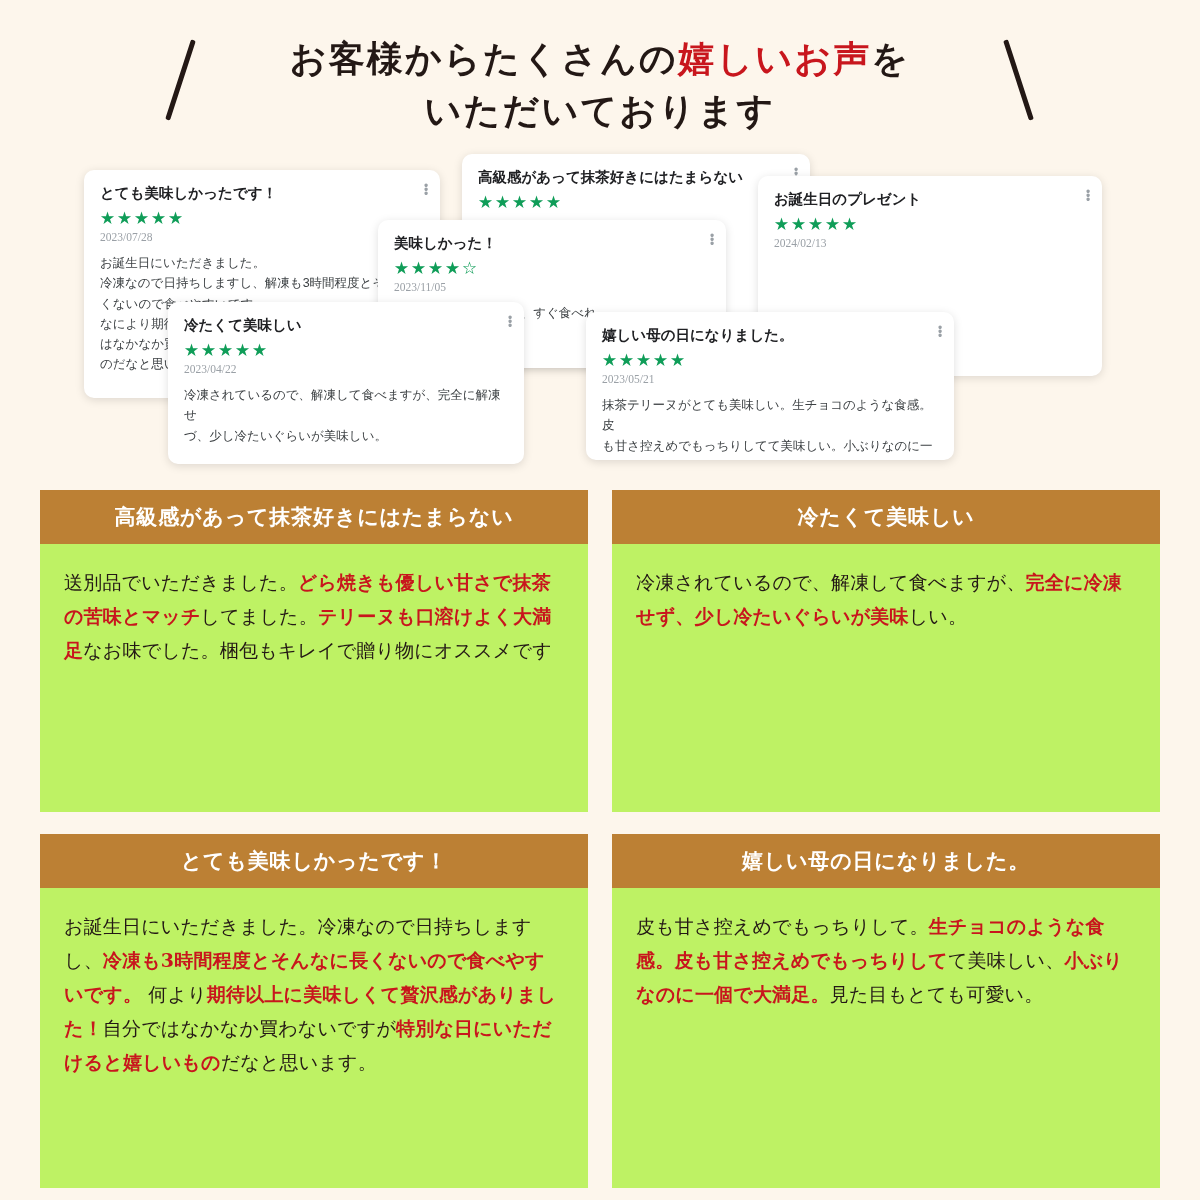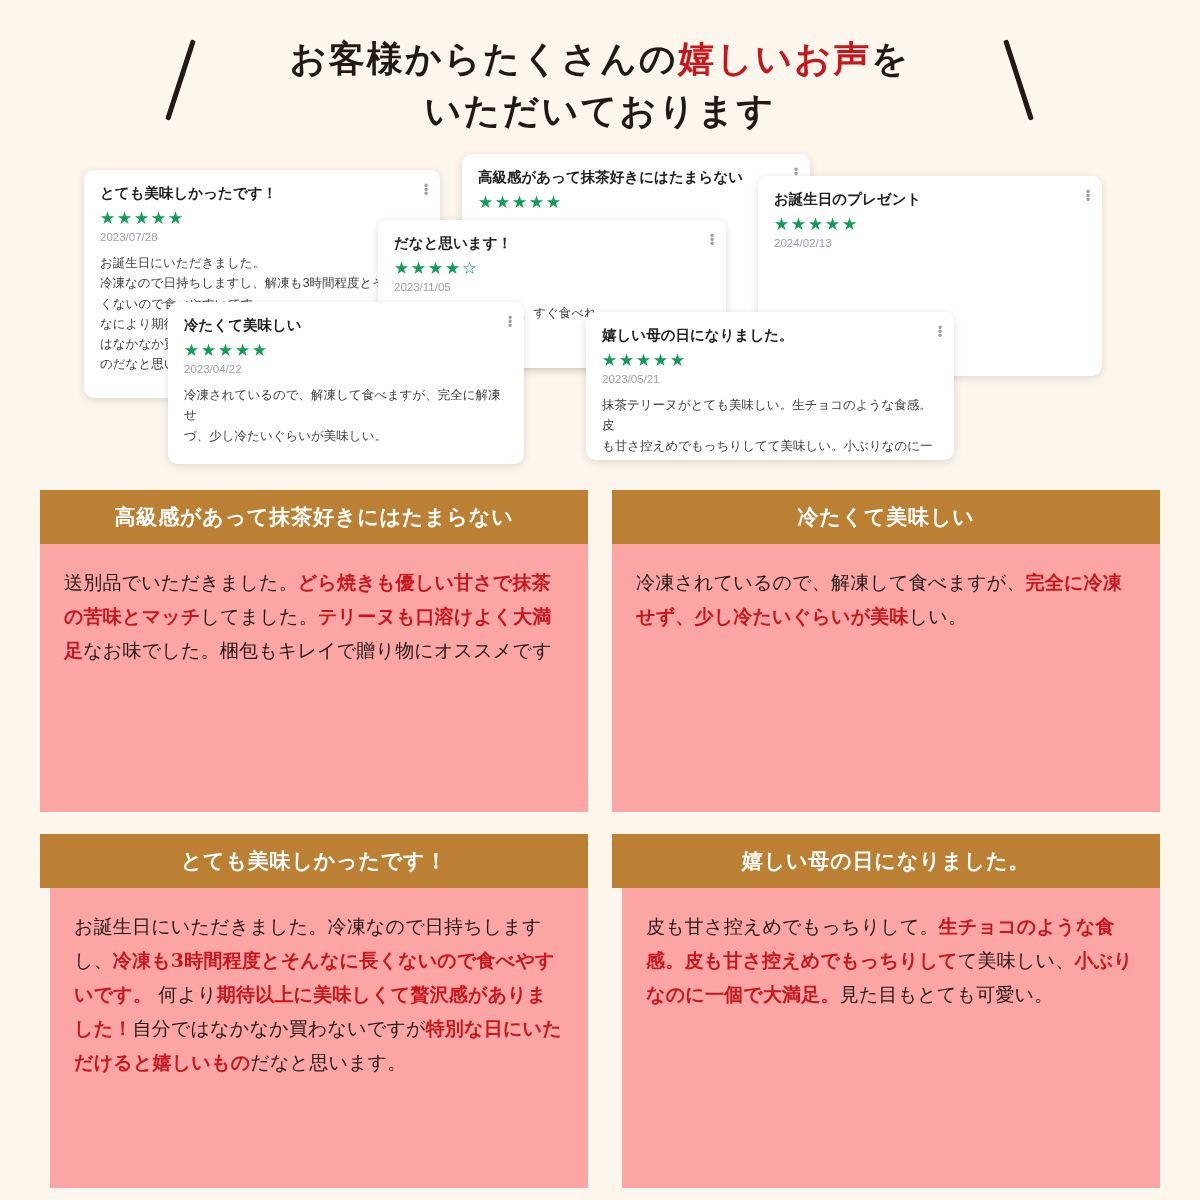--- a/index.html
+++ b/index.html
@@ -67,20 +67,21 @@
     margin-top: 7px;
     font-size: 15px;
     letter-spacing: 2px;
     color: #0f9d58;
     line-height: 1;
   }
   .gcard .gdate {
     margin-top: 6px;
     font-size: 11.5px;
     color: #9aa0a6;
+    font-family: Liberation Serif, serif;
   }
   .gcard .gbody {
     margin-top: 10px;
     font-size: 12.5px;
     color: #3c4043;
     line-height: 1.62;
     white-space: pre-line;
   }
   .kebab {
     position: absolute;
@@ -117,34 +118,34 @@
     background: #bc8034;
     color: #ffffff;
     font-family: "DejaVu Serif", "Liberation Serif", serif;
     font-weight: bold;
     font-size: 21px;
     letter-spacing: 0.04em;
     text-align: center;
     padding: 13px 10px;
   }
   .tcard .tbody {
-    background: #fca5a5;
+    background: #bef264;
     padding: 22px 24px 26px 24px;
     min-height: 268px;
     font-family: "DejaVu Serif", "Liberation Serif", serif;
     font-size: 19px;
     line-height: 1.78;
     color: #231815;
     letter-spacing: 0.01em;
   }
   .tcard .tbody .hl {
     color: #c8161d;
     font-weight: bold;
   }
-  .grid-row2 .tbody { min-height: 300px; margin-left: 10px; }
+  .grid-row2 .tbody { min-height: 300px; }
 </style>
 </head>
 <body>
 
 <div id="page">
 
   <div class="heading-wrap">
     <div class="slash slash-left"></div>
     <div class="slash slash-right"></div>
     <div class="heading-line heading-line1">
@@ -195,21 +196,21 @@
       <div class="stars">★★★★★</div>
       <div class="gdate">2024/02/13</div>
     </div>
 
     <div class="gcard" id="card-oishi">
       <div class="kebab">
           <span>•</span>
           <span>•</span>
           <span>•</span>
         </div>
-      <div class="gtitle">だなと思います！</div>
+      <div class="gtitle">美味しかった！</div>
       <div class="stars">★★★★☆</div>
       <div class="gdate">2023/11/05</div>
       <div class="gbody">綺麗な梱包されていて、すぐ食べれ
 てもおいしかった！！</div>
     </div>
 
     <div class="gcard" id="card-tsumetai">
       <div class="kebab">
           <span>•</span>
           <span>•</span>

